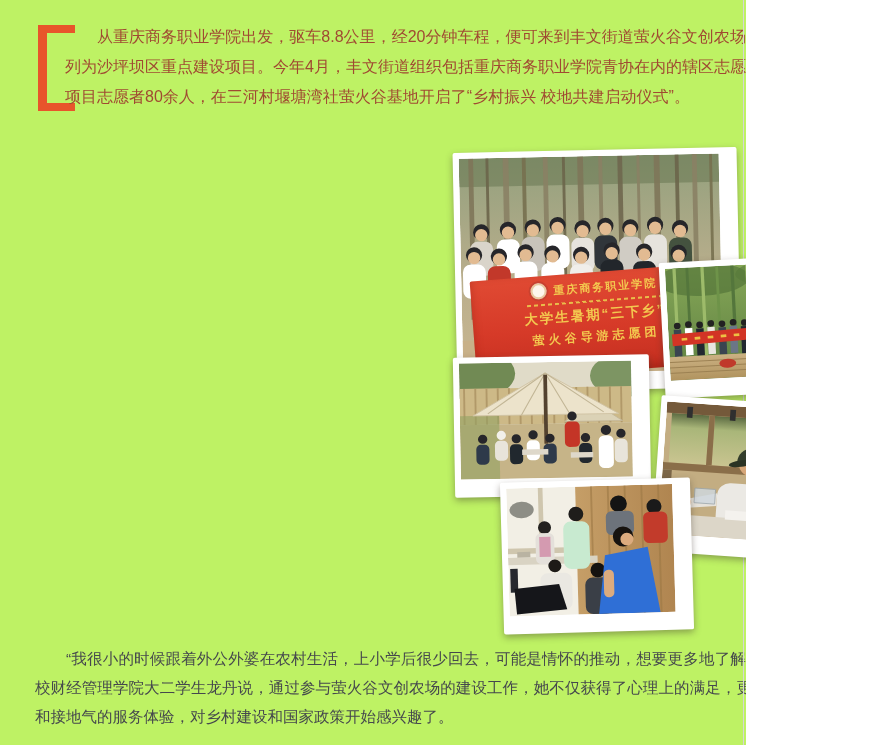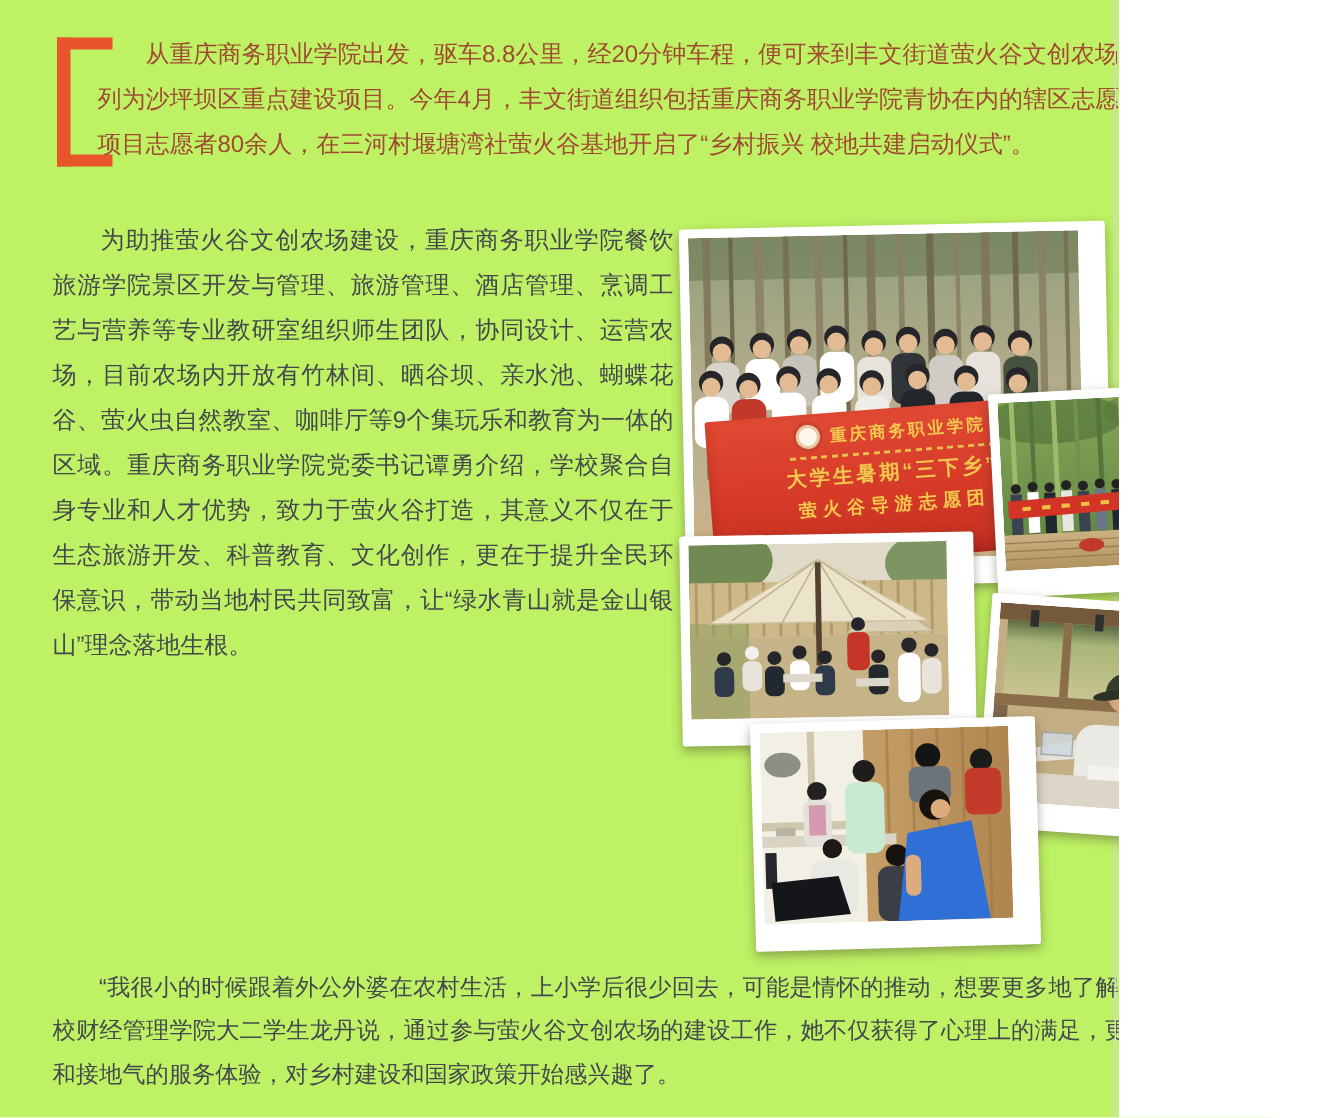--- a/index.html
+++ b/index.html
@@ -50,21 +50,20 @@
 
 <div class="page">
 
   <div class="quote-block">
     <span class="bracket bracket-left"></span>
     <span class="bracket bracket-right"></span>
     <p class="quote-text">从重庆商务职业学院出发，驱车8.8公里，经20分钟车程，便可来到丰文街道萤火谷文创农场，该项目被列为沙坪坝区重点建设项目。今年4月，丰文街道组织包括重庆商务职业学院青协在内的辖区志愿者、萤火谷项目志愿者80余人，在三河村堰塘湾社萤火谷基地开启了“乡村振兴 校地共建启动仪式”。</p>
   </div>
 
   <div class="left-col">
-    <p class="body-p">为助推萤火谷文创农场建设，重庆商务职业学院餐饮旅游学院景区开发与管理、旅游管理、酒店管理、烹调工艺与营养等专业教研室组织师生团队，协同设计、运营农场，目前农场内开放有竹林间、晒谷坝、亲水池、蝴蝶花谷、萤火虫自然教室、咖啡厅等9个集玩乐和教育为一体的区域。重庆商务职业学院党委书记谭勇介绍，学校聚合自身专业和人才优势，致力于萤火谷打造，其意义不仅在于生态旅游开发、科普教育、文化创作，更在于提升全民环保意识，带动当地村民共同致富，让“绿水青山就是金山银山”理念落地生根。</p>
   </div>
 
   <div>
 
     <figure class="photo photo1">
       <div class="ph-inner">
         <svg width="260" height="216" viewBox="0 0 272 228" preserveAspectRatio="none">
           <defs>
             <linearGradient id="p1bg" x1="0" y1="0" x2="0" y2="1">
               <stop offset="0" stop-color="#93a07d"></stop>

